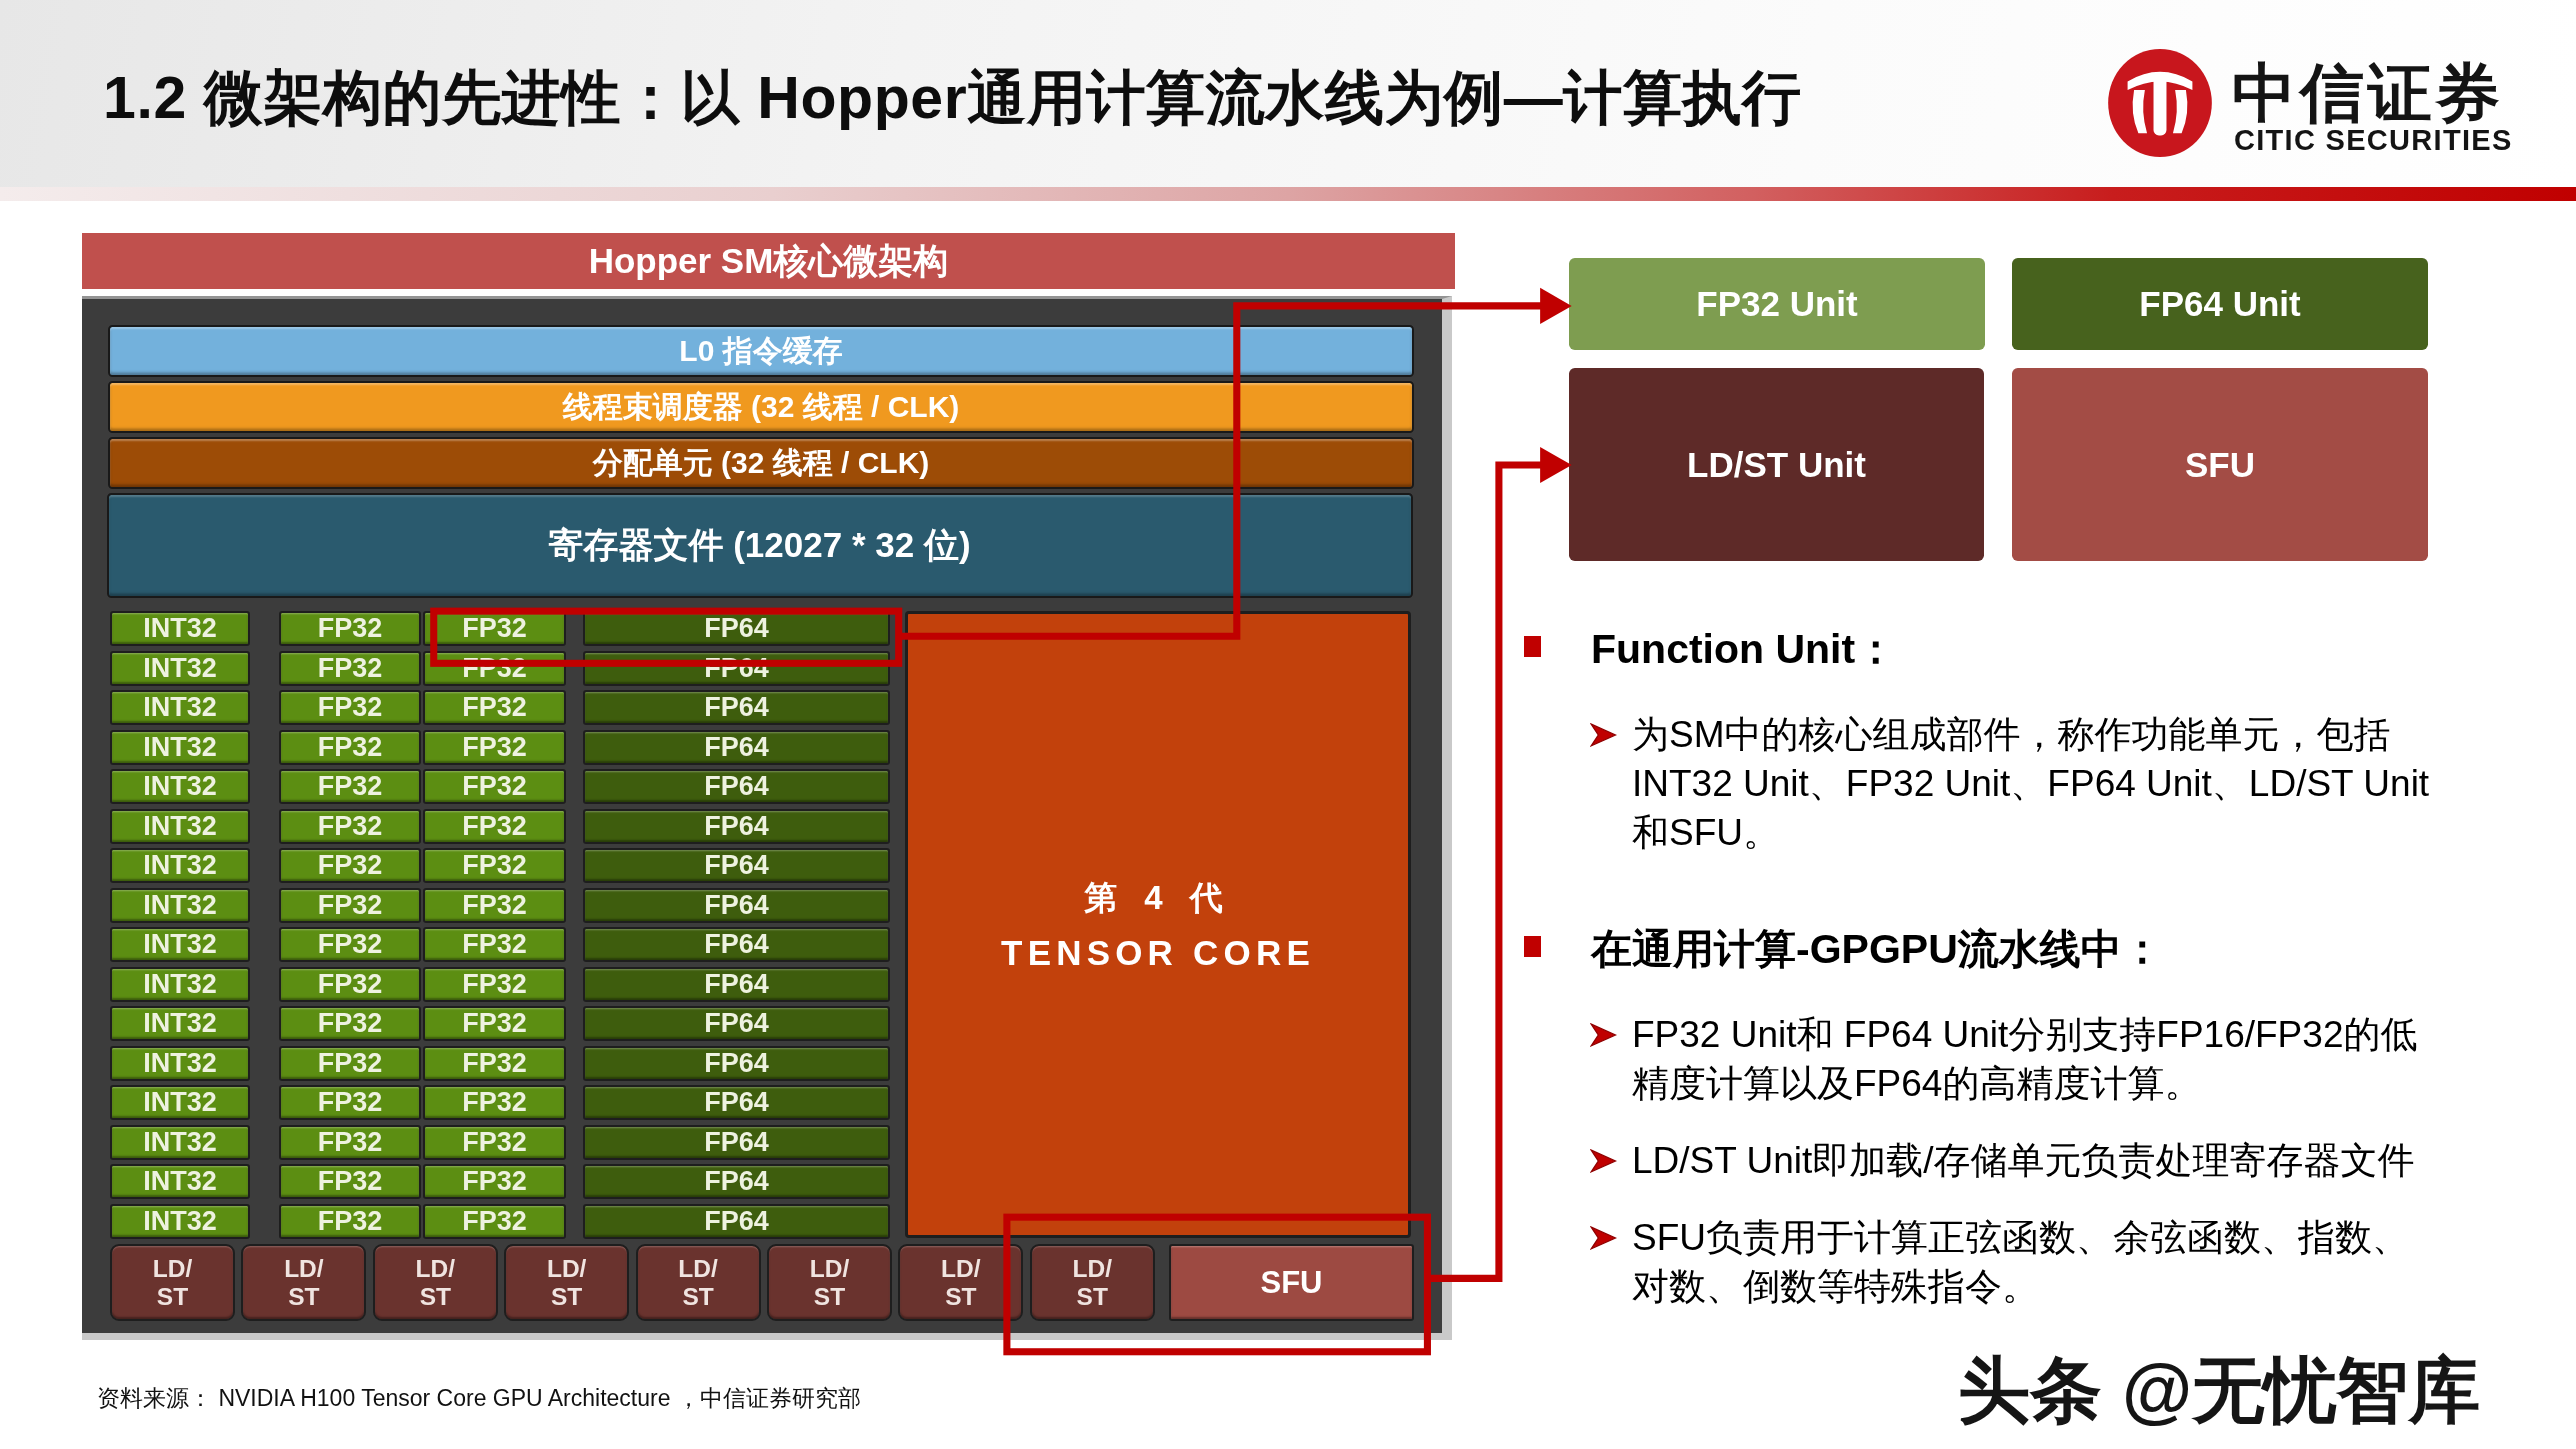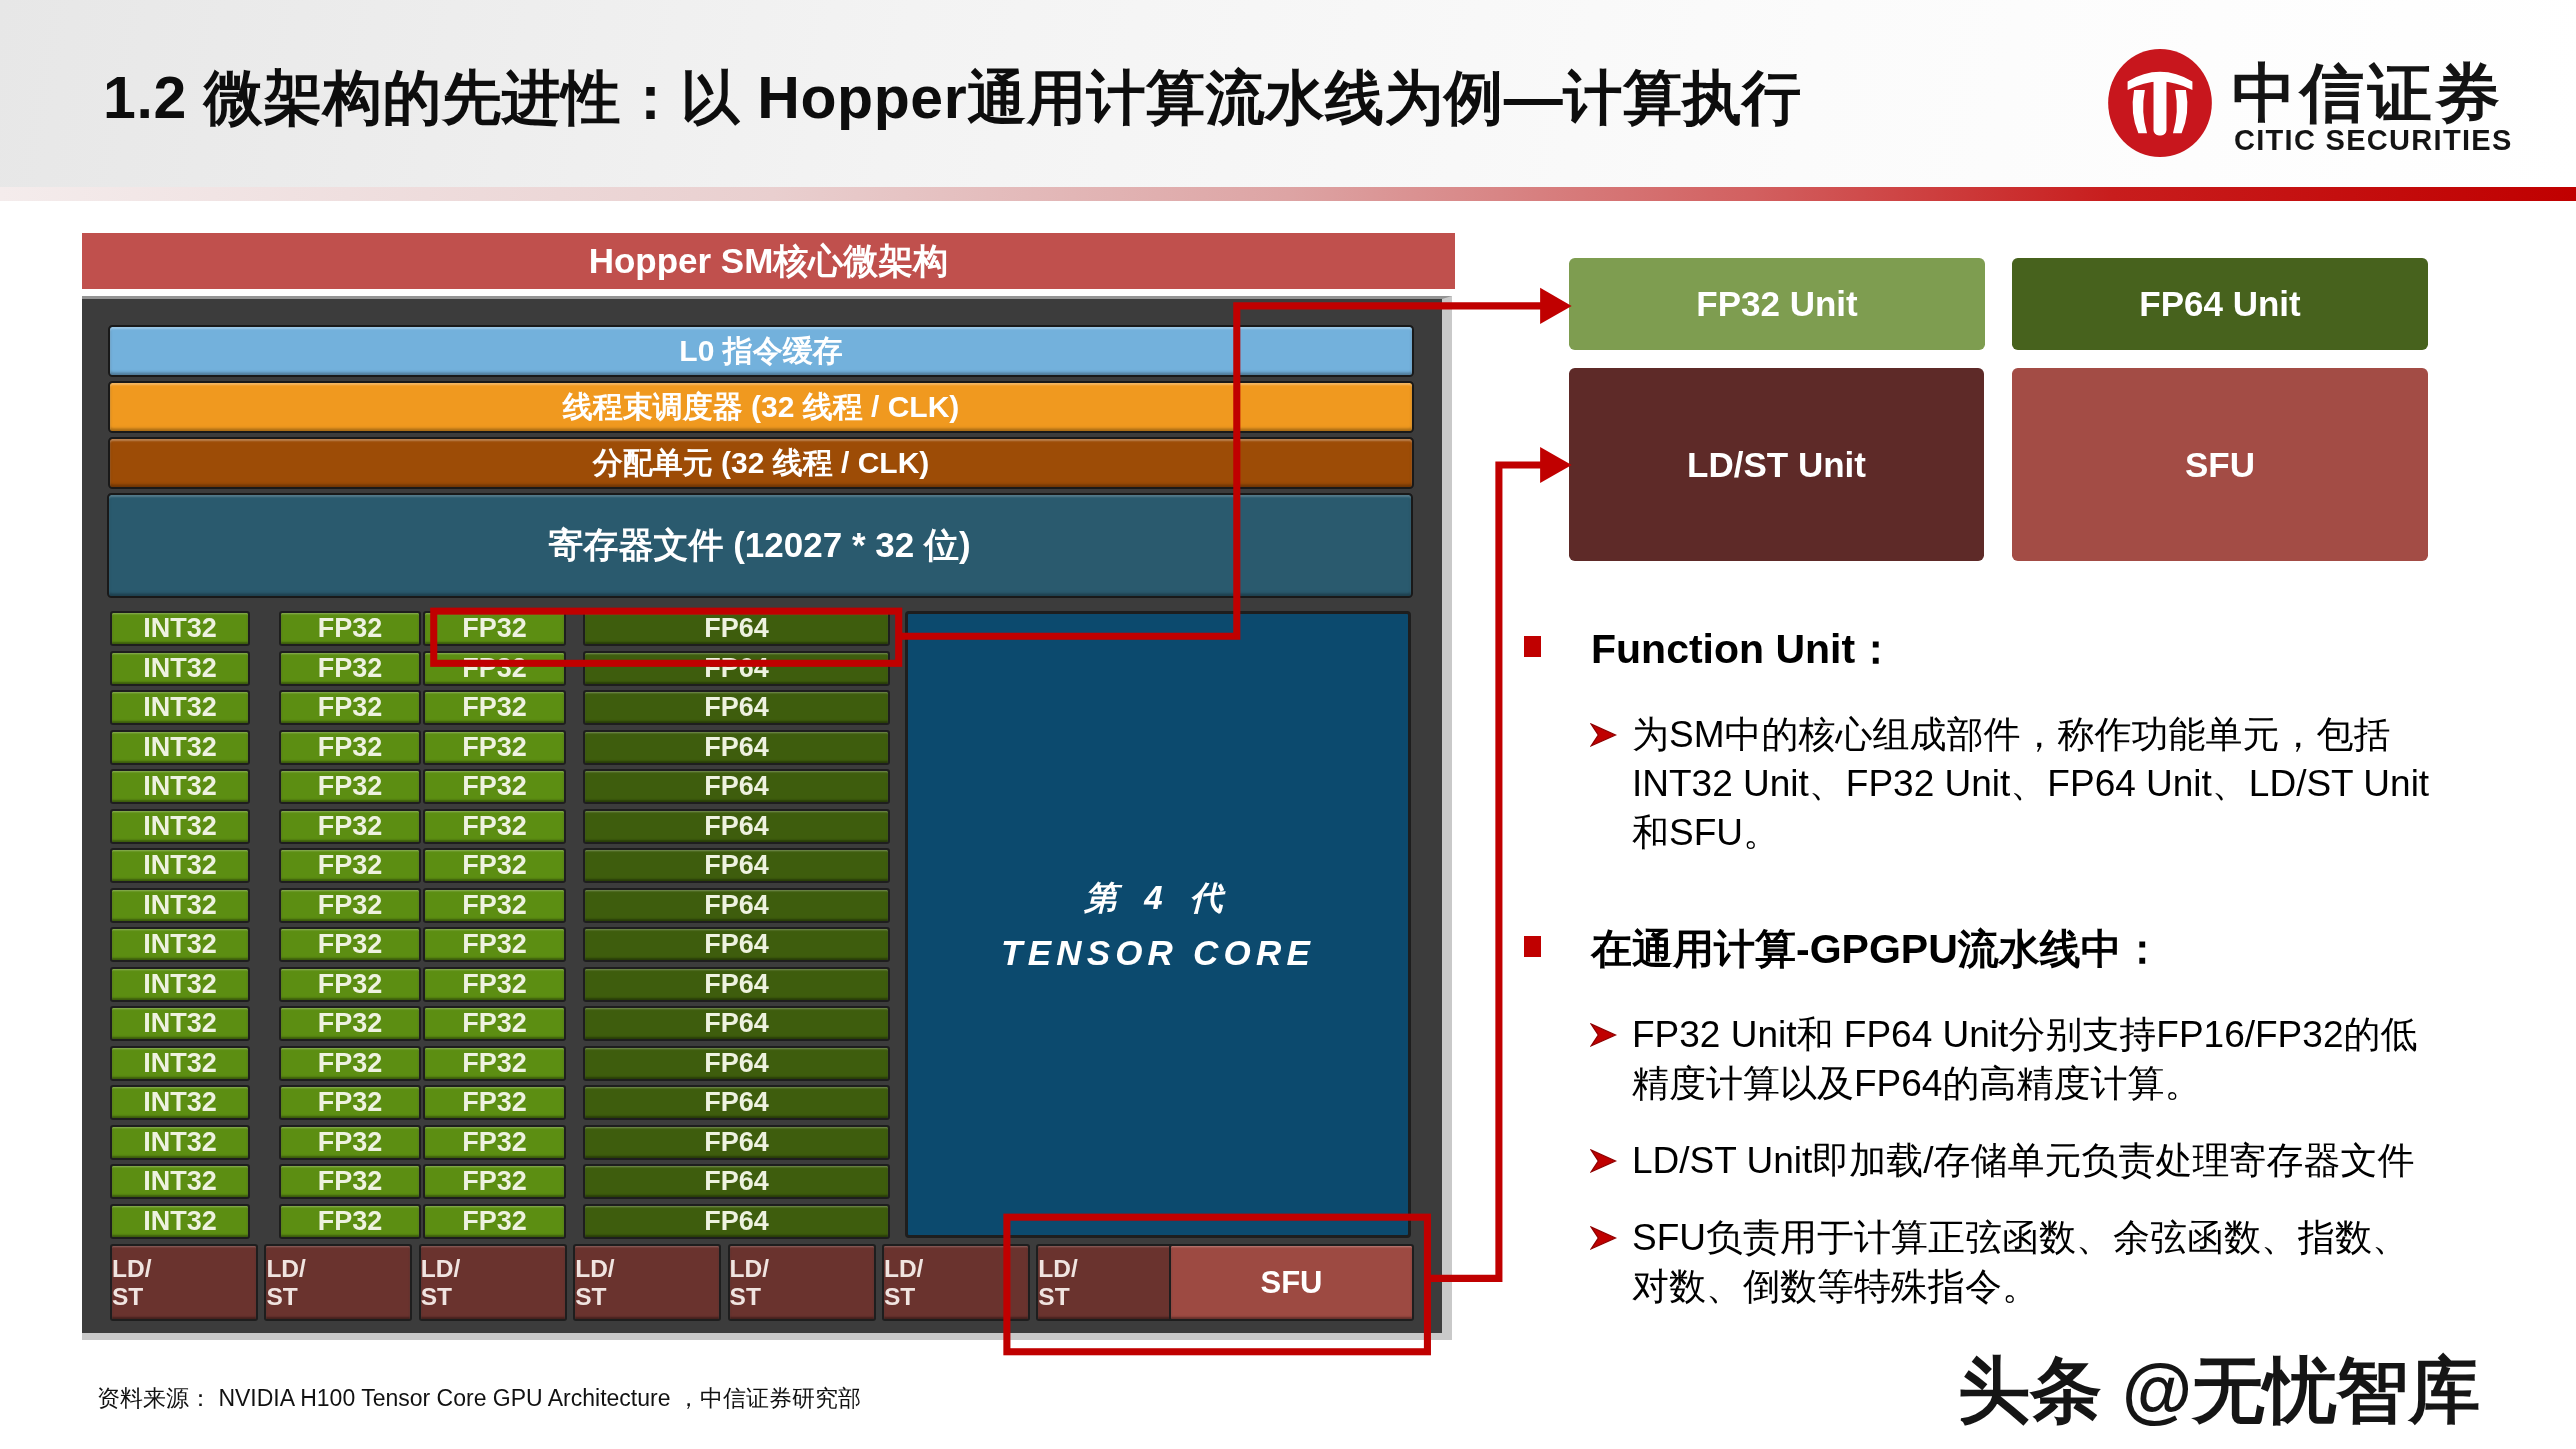--- a/index.html
+++ b/index.html
@@ -17,21 +17,21 @@
   .diag-header{left:82px;top:233px;width:1373px;height:56px;background:#c0504d;color:#fff;font-size:35px;font-weight:bold;display:flex;align-items:center;justify-content:center;}
   .panel{left:82px;top:296px;width:1370px;height:1044px;background:#3c3c3c;border-top:3.2px solid #949494;border-right:10.3px solid #c9c9c9;border-bottom:7px solid #c9c9c9;box-sizing:border-box;}
   .hbar{position:absolute;left:26px;width:1306px;height:52px;border:2.6px solid #191919;border-radius:4.5px;box-sizing:border-box;color:#fff;font-weight:bold;font-size:30px;display:flex;align-items:center;justify-content:center;box-shadow:inset 0 1.9px 1.9px rgba(255,255,255,.3),inset 0 -2.6px 2.6px rgba(0,0,0,.3);}
   .regfile{position:absolute;left:24.5px;top:194px;width:1306px;height:105px;border:2.6px solid #191919;border-radius:4.5px;box-sizing:border-box;color:#fff;font-weight:bold;font-size:35px;display:flex;align-items:center;justify-content:center;box-shadow:inset 0 1.9px 1.9px rgba(255,255,255,.2),inset 0 -2.6px 2.6px rgba(0,0,0,.3);}
   .gcol{position:absolute;top:312px;height:627px;display:flex;flex-direction:column;gap:4.5px;}
   .cell{flex:1;border:2.6px solid #1e1e1e;border-radius:3.2px;box-sizing:border-box;color:#eef2e0;font-weight:bold;font-size:27px;display:flex;align-items:center;justify-content:center;box-shadow:inset 0 1.3px 1.3px rgba(255,255,255,.25),inset 0 -1.9px 1.9px rgba(0,0,0,.35);}
   .tensor{position:absolute;left:823px;top:312px;width:506px;height:627px;border:3.2px solid #1e1e1e;border-radius:3.9px;box-sizing:border-box;color:#fff;font-weight:bold;display:flex;flex-direction:column;align-items:center;justify-content:center;gap:11.6px;}
   .tensor .t1{font-size:33px;letter-spacing:9px;}
   .tensor .t2{font-size:35px;letter-spacing:5.2px;}
   #ldst-row{position:absolute;left:28px;top:945px;height:77px;display:flex;gap:6.4px;}
-  .ldst-box{width:148px;height:77px;border:2.6px solid #1e1e1e;border-radius:3px;box-sizing:border-box;color:#f0e4e0;font-weight:bold;font-size:24.5px;line-height:28px;display:flex;flex-direction:column;align-items:flex-start;justify-content:center;box-shadow:inset 0 1.3px 1.3px rgba(255,255,255,.2),inset 0 -1.9px 1.9px rgba(0,0,0,.35);}
+  .ldst-box{width:125px;height:77px;border:2.6px solid #1e1e1e;border-radius:9px;box-sizing:border-box;color:#f0e4e0;font-weight:bold;font-size:24.5px;line-height:28px;display:flex;flex-direction:column;align-items:center;justify-content:center;box-shadow:inset 0 1.3px 1.3px rgba(255,255,255,.2),inset 0 -1.9px 1.9px rgba(0,0,0,.35);}
   .sfu-box{position:absolute;left:1087px;top:945px;width:245px;height:77px;border:2.6px solid #1e1e1e;border-radius:3.2px;box-sizing:border-box;color:#fff;font-weight:bold;font-size:31px;display:flex;align-items:center;justify-content:center;box-shadow:inset 0 1.3px 1.3px rgba(255,255,255,.25),inset 0 -1.9px 1.9px rgba(0,0,0,.35);}
   
   .unit-box{position:absolute;border-radius:5.8px;color:#fff;font-weight:bold;font-size:35px;display:flex;align-items:center;justify-content:center;}
   
   .bullet-block{position:absolute;width:979px;}
   .block-head{position:relative;padding-left:71px;font-size:41px;font-weight:bold;color:#000;margin-bottom:33px;white-space:nowrap;}
   .sq{position:absolute;left:3.9px;top:14px;width:17.4px;height:20.6px;background:#c00000;}
   .bullet-item{display:flex;margin-bottom:28px;}
   .bullet-item .arrow{flex:0 0 28px;margin-top:11.6px;margin-left:70px;}
   .bullet-text{margin-left:14px;font-size:37px;line-height:49px;color:#000;}
@@ -135,21 +135,21 @@
       <div class="cell" style="background: rgb(62, 93, 13);">FP64</div>
       <div class="cell" style="background: rgb(62, 93, 13);">FP64</div>
       <div class="cell" style="background: rgb(62, 93, 13);">FP64</div>
       <div class="cell" style="background: rgb(62, 93, 13);">FP64</div>
       <div class="cell" style="background: rgb(62, 93, 13);">FP64</div>
       <div class="cell" style="background: rgb(62, 93, 13);">FP64</div>
       <div class="cell" style="background: rgb(62, 93, 13);">FP64</div>
       <div class="cell" style="background: rgb(62, 93, 13);">FP64</div>
     </div>
 
-  <div class="tensor" style="background: #0c4a6e; font-style: italic;">
+  <div class="tensor" style="background: #c2410c;">
     <div class="t1">第 4 代</div>
     <div class="t2">TENSOR CORE</div>
   </div>
 
   <div id="ldst-row">
       <div class="ldst-box" style="background: rgb(106, 51, 46);">
         <div>LD/</div>
         <div>ST</div>
       </div>
       <div class="ldst-box" style="background: rgb(106, 51, 46);">

